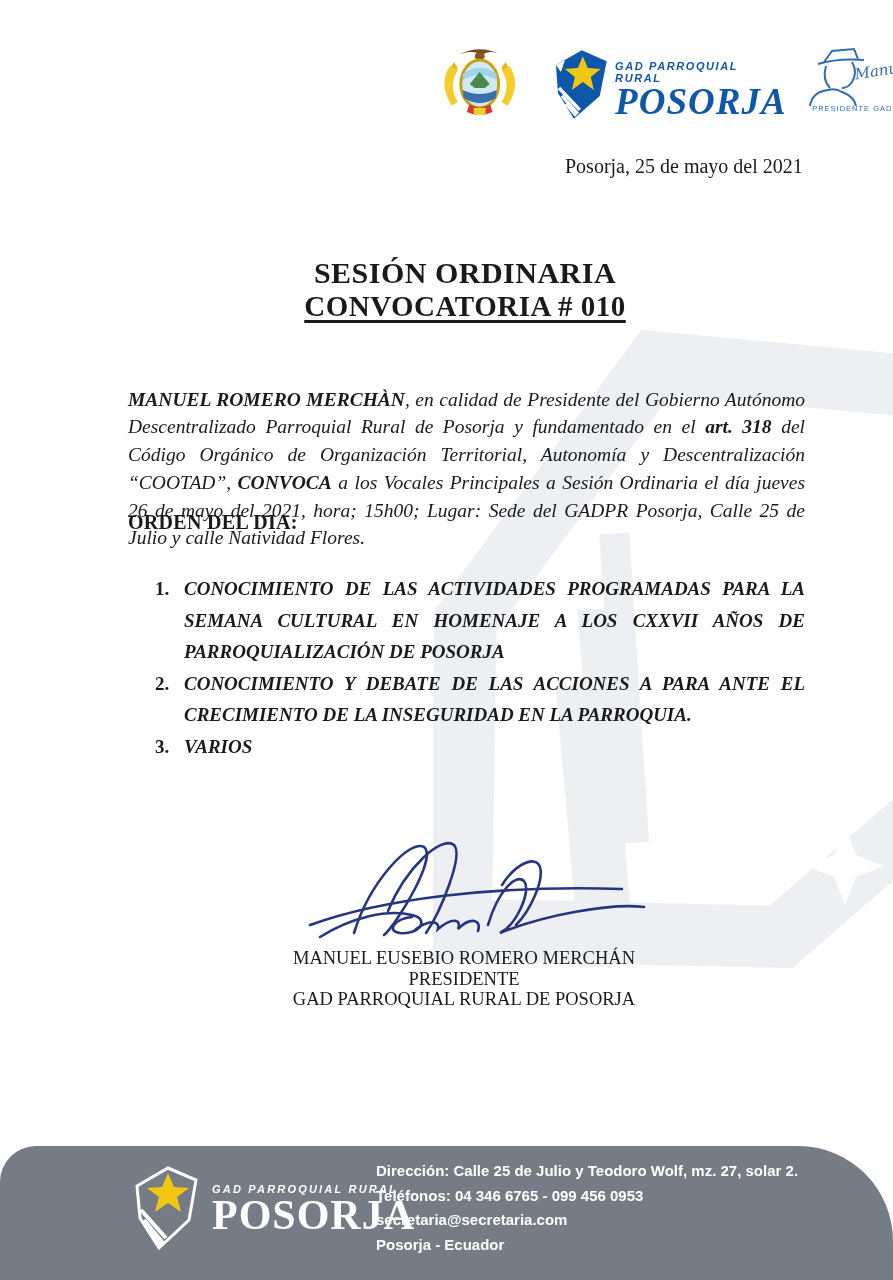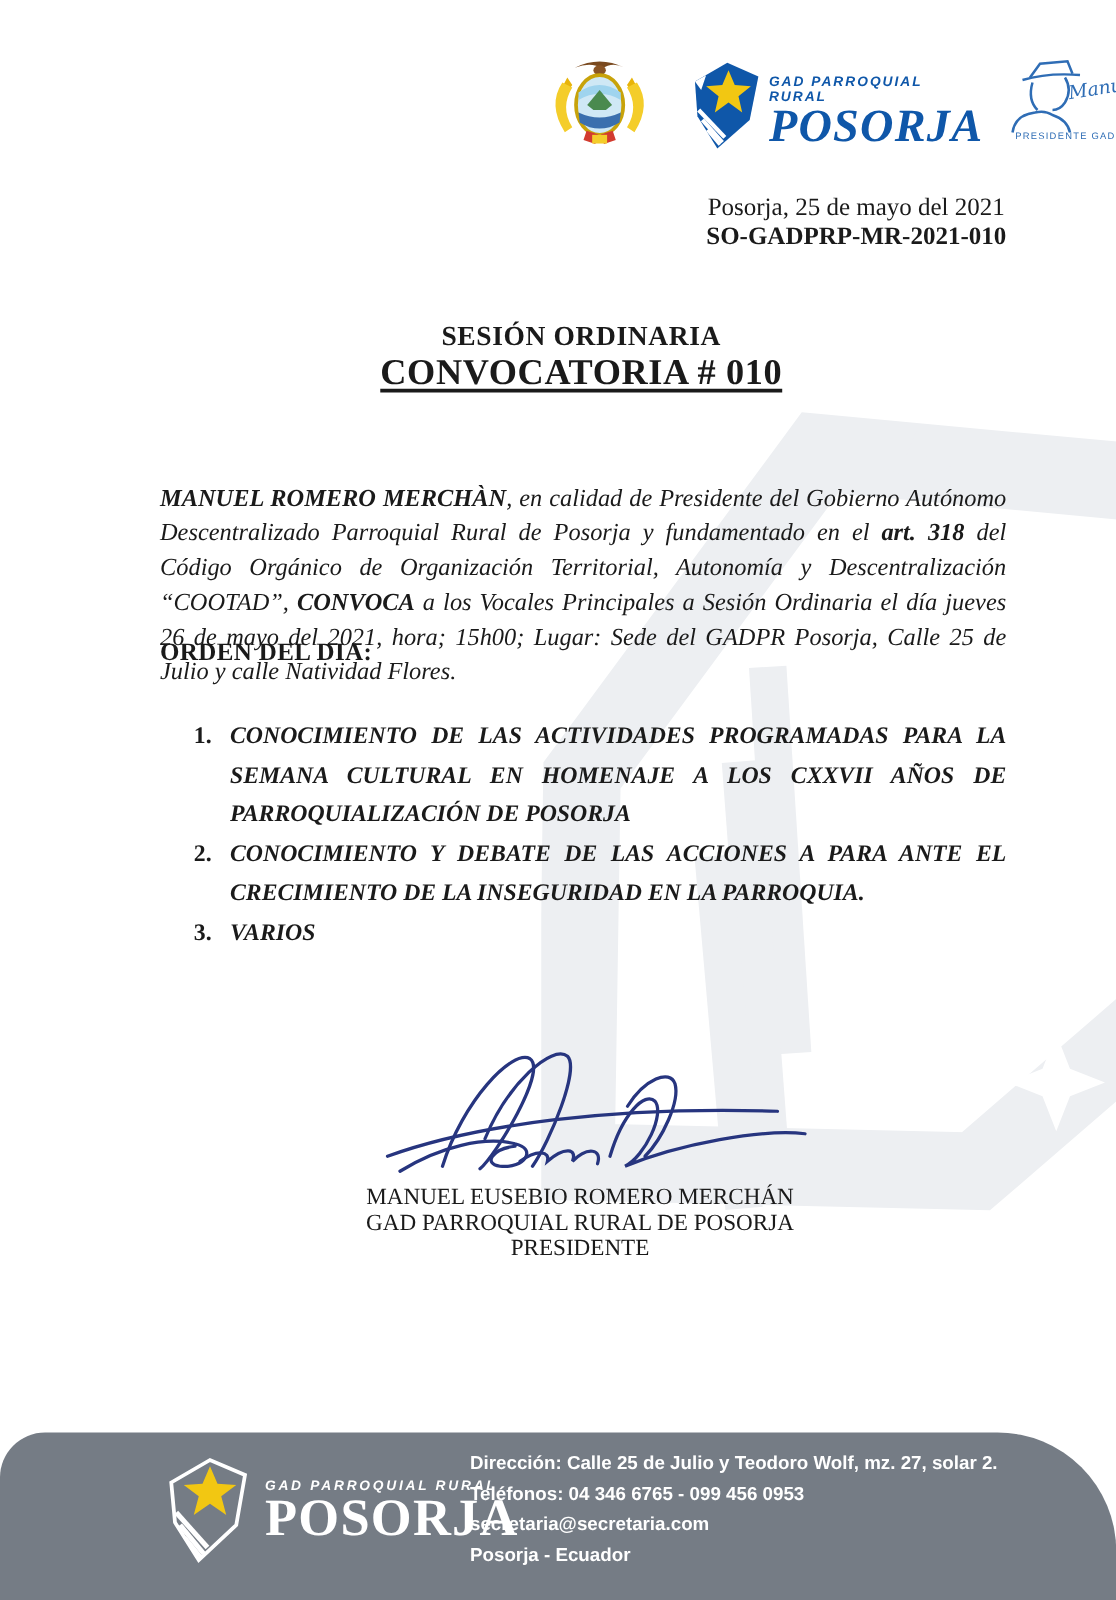--- a/index.html
+++ b/index.html
@@ -19,21 +19,21 @@
   .president-badge{position:relative;width:138px;height:80px;padding-top:2px;}
   .president-script{position:absolute;left:52px;top:12px;transform:rotate(-9deg);
                     font-family:"DejaVu Serif",serif;font-style:italic;font-size:15px;color:#2f6db5;white-space:nowrap;}
   .president-caption{position:absolute;left:10px;top:60px;font-family:"Liberation Sans",sans-serif;
                      font-size:7.5px;letter-spacing:1px;color:#2f6db5;white-space:nowrap;}
   
   .date-block{top:155px;left:565px;font-size:20px;line-height:23px;text-align:center;}
   .date-ref{font-weight:bold;}
   
   .title-block{top:256px;left:128px;width:674px;text-align:center;font-weight:bold;}
-  .title-line1{font-size:22px;letter-spacing:0.5px;}
+  .title-line1{font-size:30px;letter-spacing:0.5px;}
   .title-line2{font-size:29px;letter-spacing:0.5px;text-decoration:underline;
                text-decoration-thickness:2.5px;text-underline-offset:4px;}
   
   .intro{top:366px;left:128px;width:677px;font-size:19.5px;line-height:27.8px;text-align:justify;font-style:italic;}
   .b{font-weight:bold;}
   
   .orden-heading{top:511px;left:128px;font-size:20px;font-weight:bold;letter-spacing:0.3px;}
   .agenda{top:573px;left:155px;width:650px;}
   .agenda-item{display:flex;font-weight:bold;font-size:19px;line-height:31.6px;}
   .agenda-num{width:29px;flex:0 0 29px;}
@@ -113,21 +113,20 @@
         <path d="M8,60 Q10,46 26,44 Q34,42 40,46 Q52,50 54,60"></path>
       </g>
     </svg>
     <span class="president-script">Manuel Romero</span>
     <span class="president-caption">PRESIDENTE GAD POSORJA</span>
   </div>
 </div>
 
 <div class="layer date-block">
   <div>Posorja, 25 de mayo del 2021</div>
-  <div class="date-ref">SO-GADPRP-MR-2021-010</div>
 </div>
 
 <div class="layer title-block">
   <div class="title-line1">SESIÓN ORDINARIA</div>
   <div class="title-line2">CONVOCATORIA # 010</div>
 </div>
 
 <p class="layer intro"><span class="b">MANUEL ROMERO MERCHÀN</span><span>, en calidad de Presidente del Gobierno Autónomo Descentralizado Parroquial Rural de Posorja y fundamentado en el </span><span class="b">art. 318</span><span> del Código Orgánico de Organización Territorial, Autonomía y Descentralización “COOTAD”, </span><span class="b">CONVOCA</span><span> a los Vocales Principales a Sesión Ordinaria el día jueves 26 de mayo del 2021, hora; 15h00; Lugar: Sede del GADPR Posorja, Calle 25 de Julio y calle Natividad Flores.</span></p>
 
 <div class="layer orden-heading">ORDEN DEL DIA:</div>
@@ -154,22 +153,22 @@
     <path d="M18,92 C90,66 200,52 330,56"></path>
     <path d="M28,104 C60,84 96,76 120,82 C138,86 128,102 108,100 C94,98 102,86 120,84"></path>
     <path d="M124,96 C138,86 148,88 146,96 C160,84 170,86 166,96 C178,84 190,86 186,98"></path>
     <path d="M196,92 C206,58 224,40 232,48 C240,58 224,92 208,100 C252,82 318,70 352,74"></path>
     <path d="M210,52 C224,30 244,22 248,34 C252,48 238,78 224,92"></path>
   </g>
 </svg>
 
 <div class="layer sig-block">
   <div>MANUEL EUSEBIO ROMERO MERCHÁN</div>
+  <div>PRESIDENTE</div>
   <div>GAD PARROQUIAL RURAL DE POSORJA</div>
-  <div>PRESIDENTE</div>
 </div>
 
 <div class="footer">
   <div class="footer-logo">
     <svg width="74" height="90" viewBox="0 0 74 90">
       <polygon points="9,22 40,4 68,16 61,56 31,84 12,54" fill="none" stroke="#ffffff" stroke-width="3"></polygon>
       <line x1="13" y1="46" x2="38" y2="74" stroke="#ffffff" stroke-width="4"></line>
       <line x1="16" y1="56" x2="35" y2="79" stroke="#ffffff" stroke-width="4"></line>
       <line x1="20" y1="66" x2="33" y2="82" stroke="#ffffff" stroke-width="3"></line>
       <polygon points="40,9 46,23 61,24 49,33 53,48 40,39 27,48 31,33 19,24 34,23" fill="#f2c712"></polygon>

